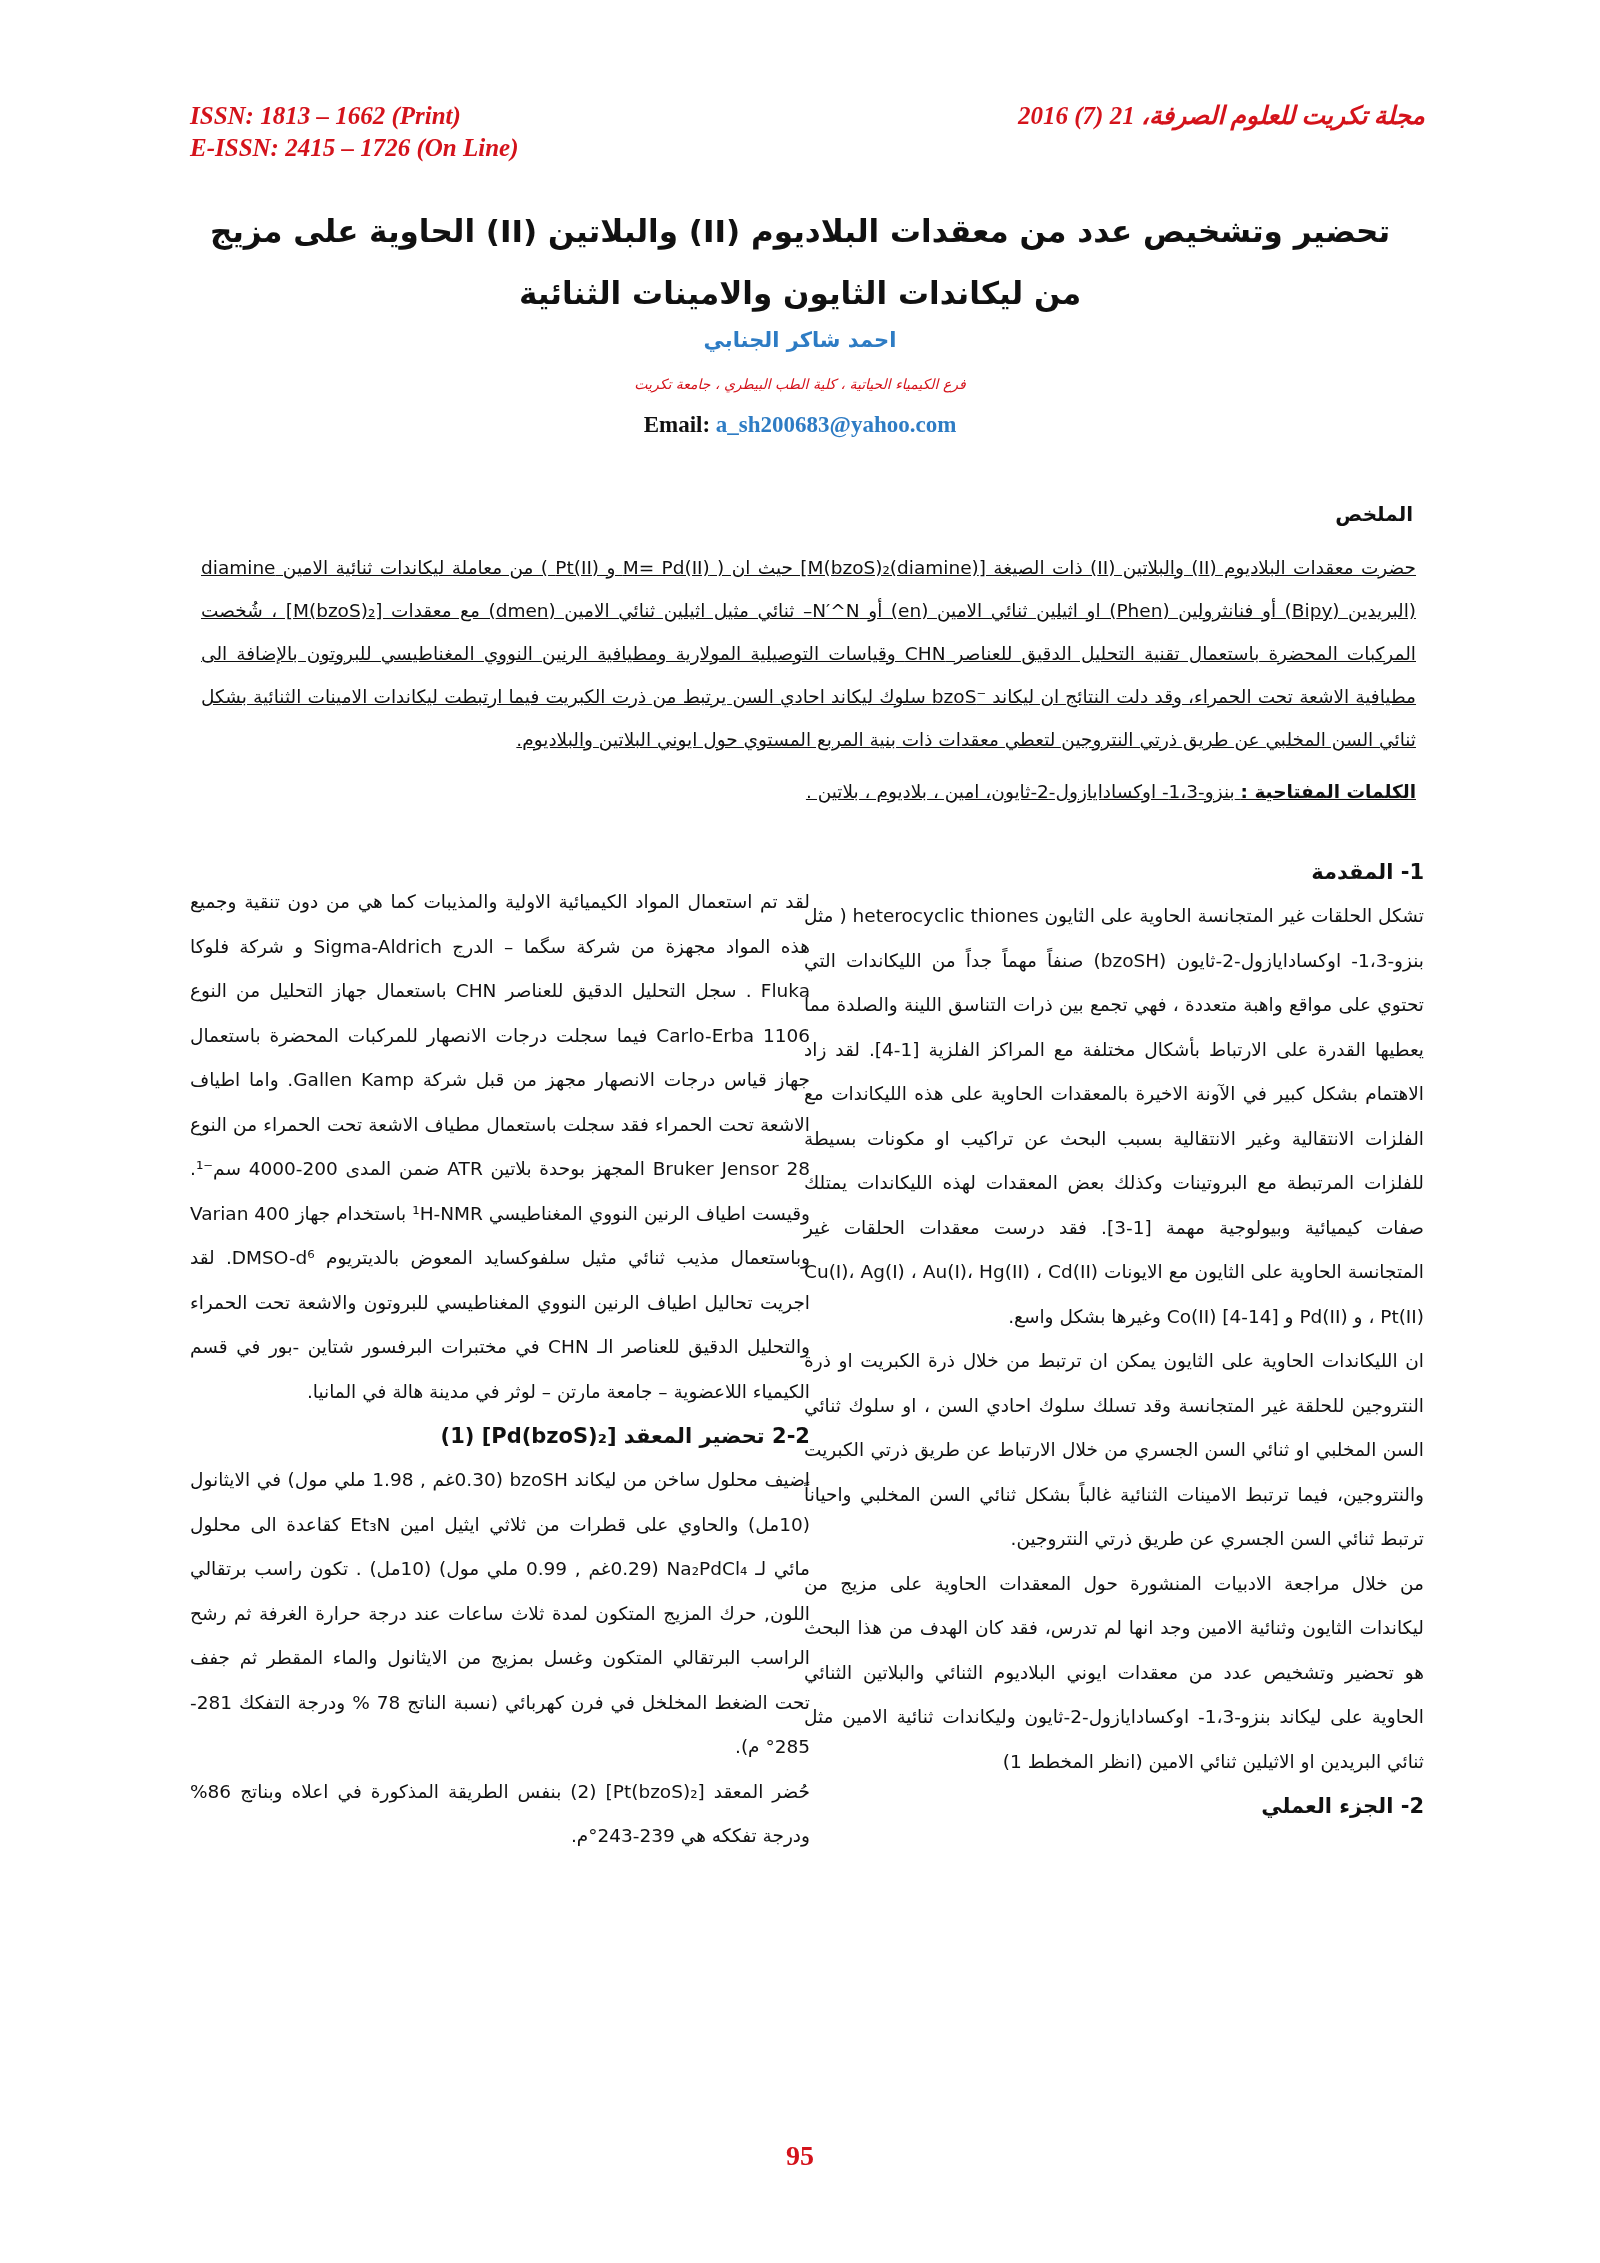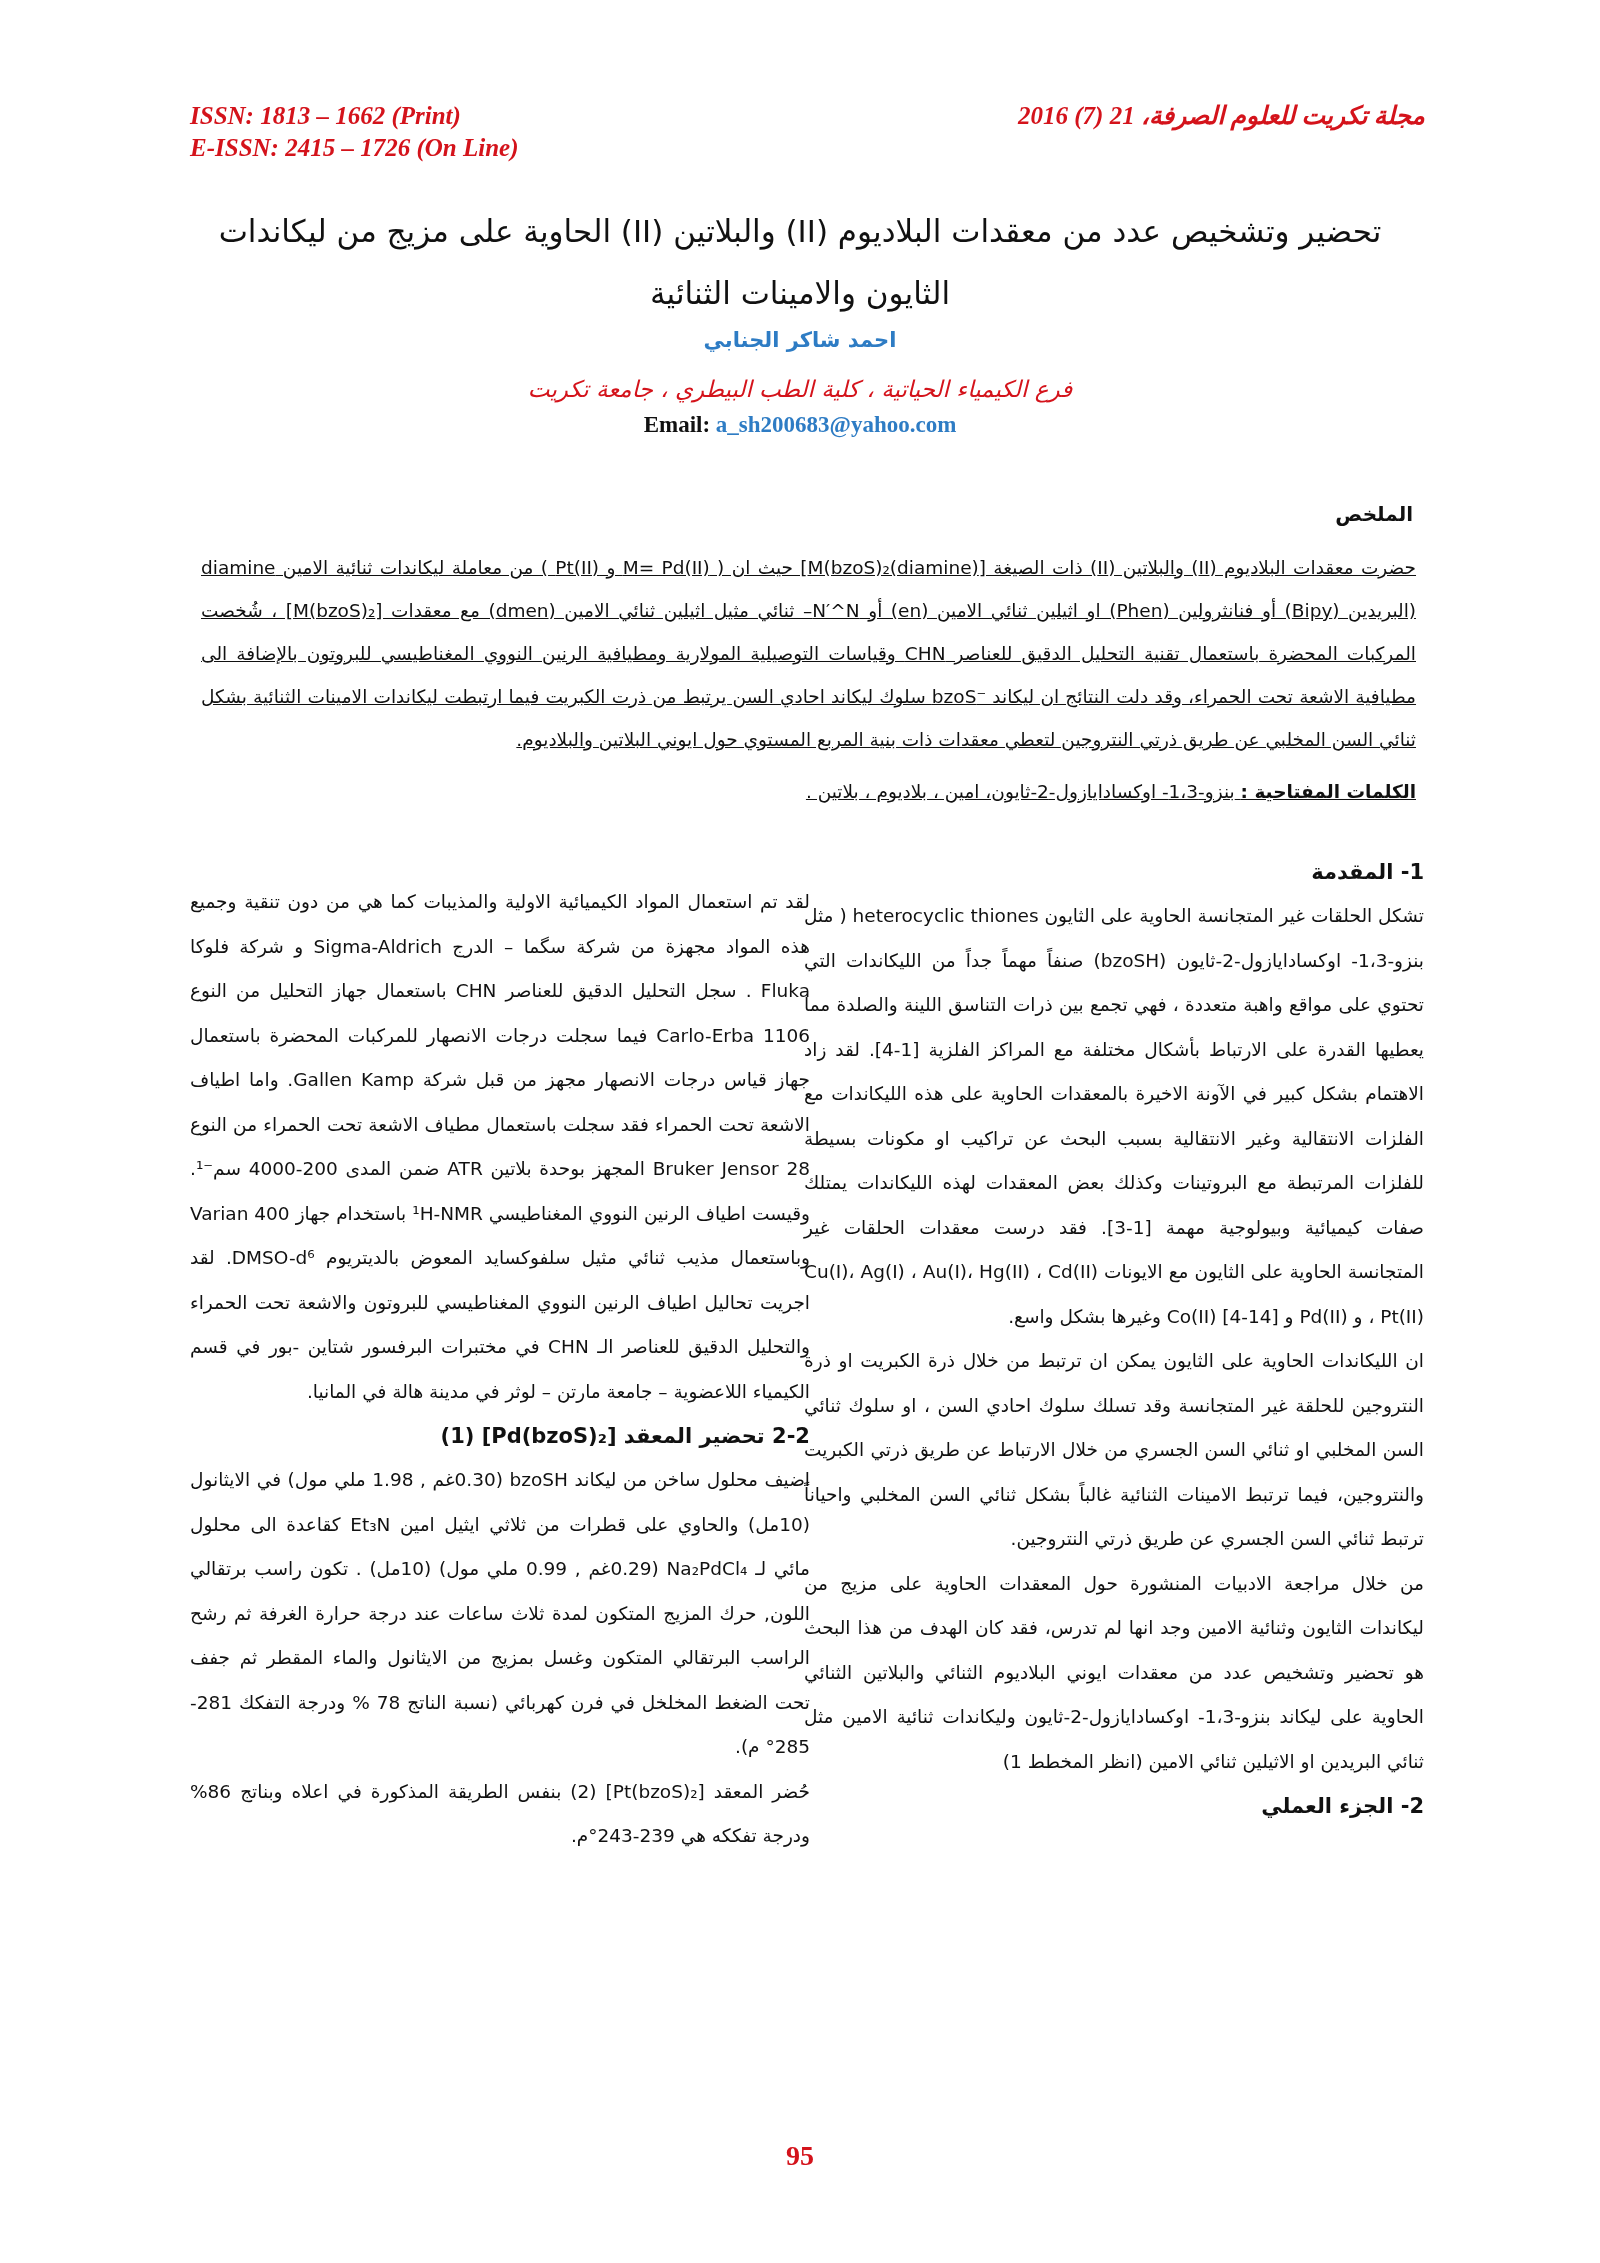--- a/index.html
+++ b/index.html
@@ -3,25 +3,25 @@
 <meta charset="utf-8">
 <style>
   html, body { margin: 0; padding: 0; background: #ffffff; }
   body { width: 1600px; height: 2263px; position: relative; overflow: hidden;
          font-family: "Liberation Serif", "DejaVu Serif", serif; color: #111; }
   .hdr-left { position: absolute; left: 190px; top: 100px; font-family: "Liberation Serif", serif;
               font-style: italic; font-weight: bold; color: #d4131b; font-size: 25px; line-height: 32px; }
   .hdr-right { position: absolute; right: 175px; top: 100px; font-family: "Liberation Serif", serif;
                font-style: italic; font-weight: bold; color: #d4131b; font-size: 25px; line-height: 32px; direction: rtl; }
   .title { position: absolute; left: 190px; right: 190px; top: 200px; text-align: center; direction: rtl;
-           font-family: "DejaVu Sans", sans-serif; font-weight: normal; font-size: 31px; line-height: 62px; color: #111; }
+           font-family: "DejaVu Sans", sans-serif; font-weight: bold; font-size: 31px; line-height: 62px; color: #111; }
   .author { position: absolute; left: 0; right: 0; top: 328px; text-align: center; direction: rtl;
             font-family: "DejaVu Sans", sans-serif; font-weight: bold; font-size: 21px; color: #2e7cc4; }
   .affil { position: absolute; left: 0; right: 0; top: 376px; text-align: center; direction: rtl;
-           font-family: "DejaVu Sans", sans-serif; font-style: italic; font-size: 23px; color: #d4131b; }
+           font-family: "DejaVu Sans", sans-serif; font-style: italic; font-size: 14px; color: #d4131b; }
   .email { position: absolute; left: 0; right: 0; top: 412px; text-align: center;
            font-family: "Liberation Serif", serif; font-weight: bold; font-size: 23px; color: #111; }
   .email a { color: #2e7cc4; text-decoration: none; }
   .abstract { position: absolute; left: 192px; right: 175px; top: 482px; direction: rtl;
               font-family: "DejaVu Sans", sans-serif; font-size: 18.5px; line-height: 43px; text-align: justify; }
   .abstract h3 { margin: 12px; font-size: 20px; font-weight: bold; line-height: 40px; }
   .abstract p { margin: 9px; text-decoration: underline; }
   .kw-label { font-weight: bold; }
   .col { position: absolute; top: 850px; width: 620px; direction: rtl;
          font-family: "DejaVu Sans", sans-serif; font-size: 18.5px; line-height: 44.5px; text-align: justify; }

